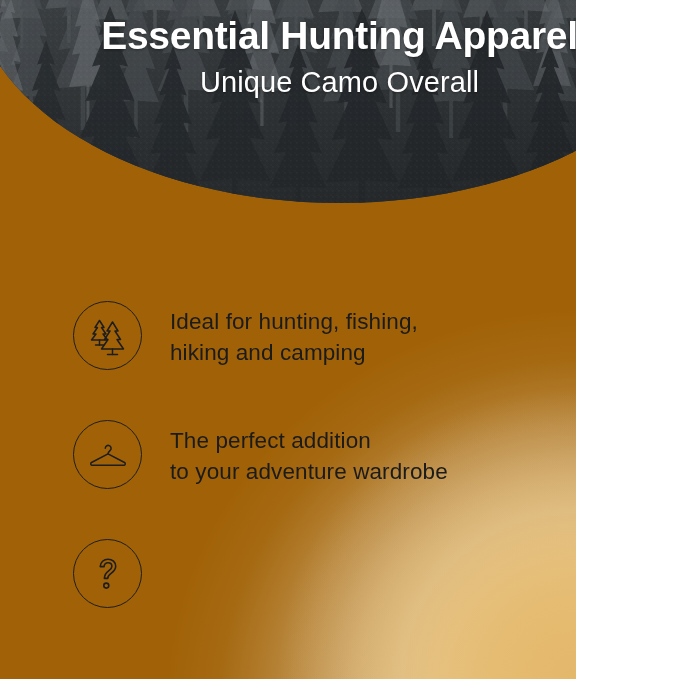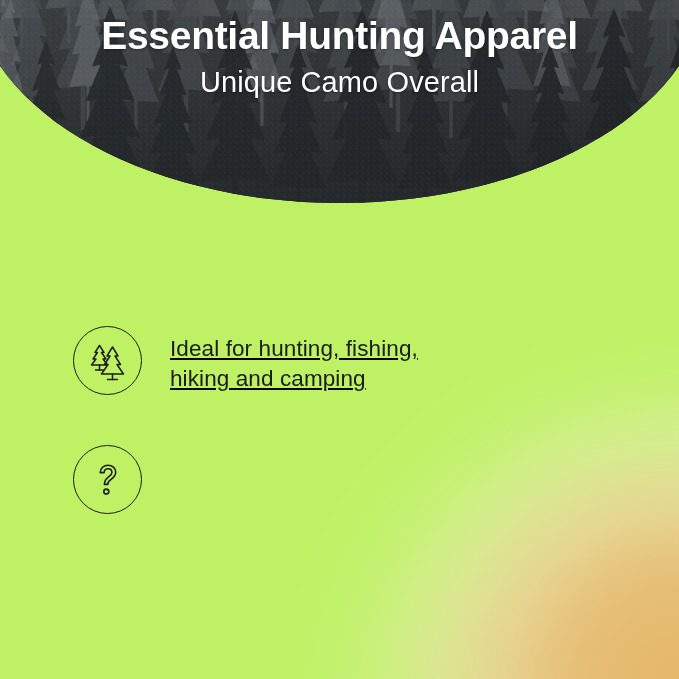--- a/index.html
+++ b/index.html
@@ -6,23 +6,23 @@
     margin: 0;
     padding: 0;
     background: #ffffff;
   }
   body {
     font-family: "Liberation Sans", sans-serif;
   }
 
   #page {
     position: relative;
-    width: 679px;
+    width: 576px;
     height: 679px;
-    background: #bef264;
+    background: #a16207;
     overflow: hidden;
   }
 
   
   .glow {
     position: absolute;
     right: -150px;
     bottom: -150px;
     width: 640px;
     height: 600px;
@@ -104,23 +104,22 @@
   
   .features {
     position: absolute;
     left: 73px;
     top: 276px;
     width: 560px;
     z-index: 3;
   }
   .feature {
     display: flex;
-    align-items: flex-end;
+    align-items: center;
     height: 119px;
-    text-decoration: underline;
   }
   .feature-icon {
     flex: 0 0 auto;
     width: 69px;
     height: 69px;
     border: 1.6px solid #1d1d1d;
     border-radius: 50%;
     box-sizing: border-box;
     display: flex;
     align-items: center;
@@ -255,20 +254,32 @@
 
           <path d="M27.5 9 L33 18 L30 18 L35.5 26.5 L32 26.5 L38.5 36 L16.5 36 L23 26.5 L19.5 26.5 L25 18 L22 18 Z"></path>
           <path d="M27.5 36 L27.5 41.5"></path>
           <path d="M22.5 41.5 L32.5 41.5"></path>
         </svg>
       </div>
       <div class="feature-text">Ideal for hunting, fishing,
 hiking and camping</div>
     </div>
 
+    <div class="feature">
+      <div class="feature-icon">
+        <svg width="46" height="46" viewBox="0 0 46 46" fill="none" stroke="#1d1d1d" stroke-width="1.5" stroke-linejoin="round" stroke-linecap="round" aria-hidden="true">
+
+          <path d="M20.3 16.3 a2.9 2.9 0 1 1 4.9 2.1 c-1.3 1.2 -2.2 1.9 -2.2 3.4"></path>
+
+          <path d="M23 21.8 L6.5 30.5 a1.5 1.5 0 0 0 0.8 2.8 L38.7 33.3 a1.5 1.5 0 0 0 0.8 -2.8 Z"></path>
+        </svg>
+      </div>
+      <div class="feature-text">The perfect addition
+to your adventure wardrobe</div>
+    </div>
 
     <div class="feature">
       <div class="feature-icon">
         <svg width="46" height="46" viewBox="0 0 46 46" fill="none" stroke="#1d1d1d" stroke-width="1.6" stroke-linejoin="round" stroke-linecap="round" aria-hidden="true">
 
           <path d="M15.2 15.6 c0.2 -4.3 3.6 -7.4 7.8 -7.4 c4.4 0 7.7 3 7.7 7.1
                    c0 3.3 -1.8 5.1 -4.6 7.0 c-2.4 1.6 -3.3 2.7 -3.4 5.1
                    L19.4 27.4 c0.1 -3.6 1.2 -5.5 4.2 -7.6 c2.3 -1.6 3.3 -2.6 3.3 -4.4
                    c0 -2.1 -1.6 -3.6 -3.9 -3.6 c-2.2 0 -3.7 1.4 -3.9 3.8 Z"></path>
           <circle cx="21.3" cy="34.6" r="2.5"></circle>

